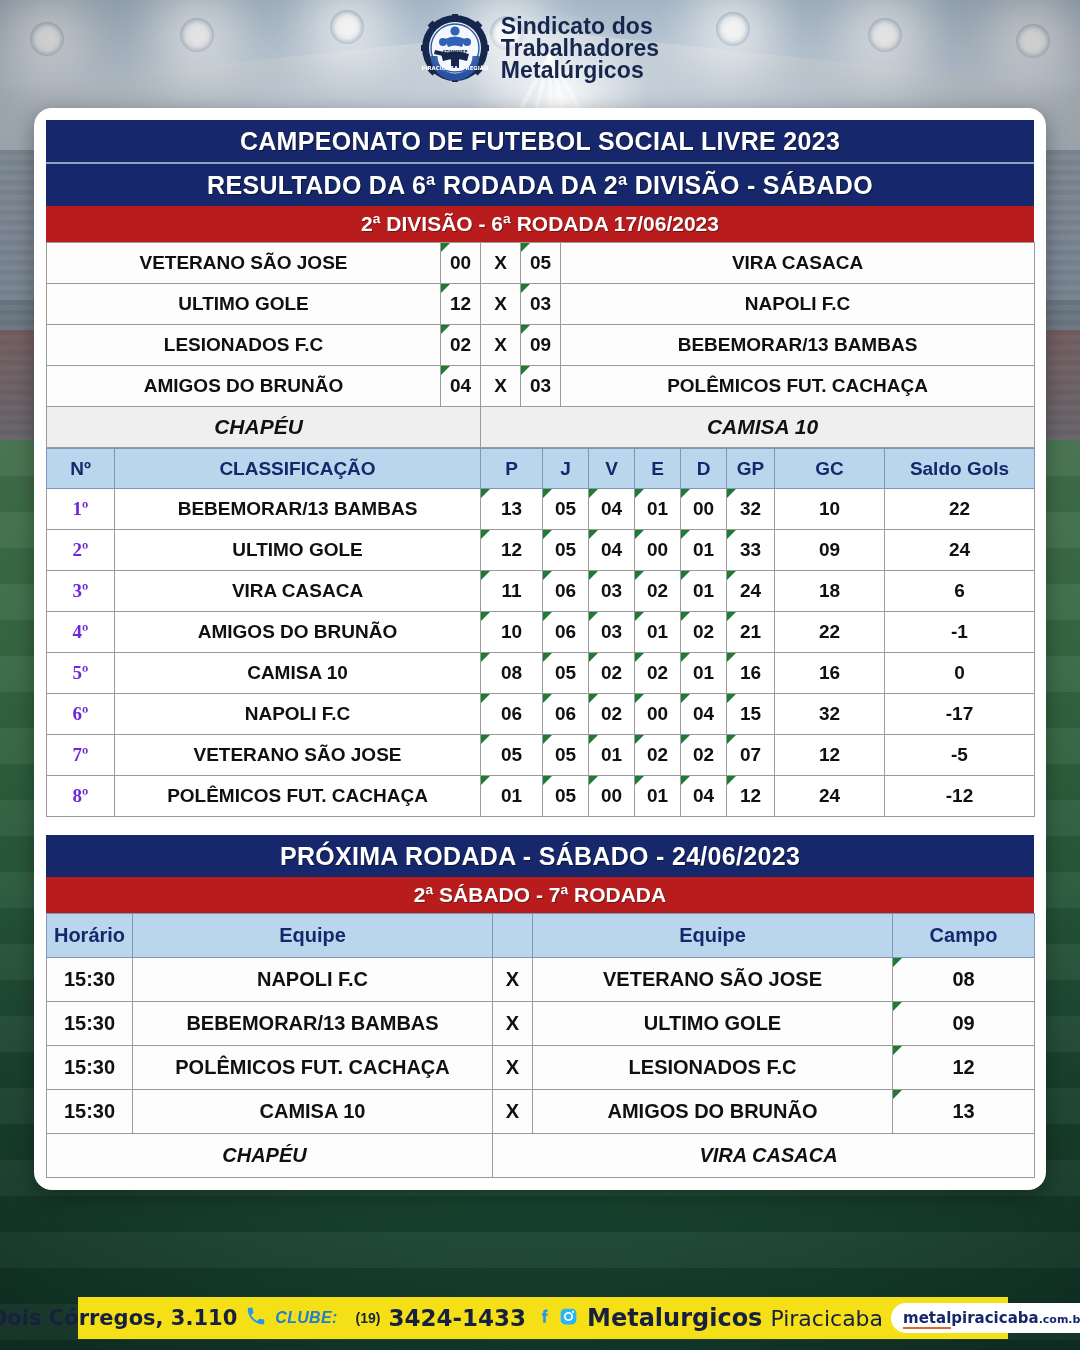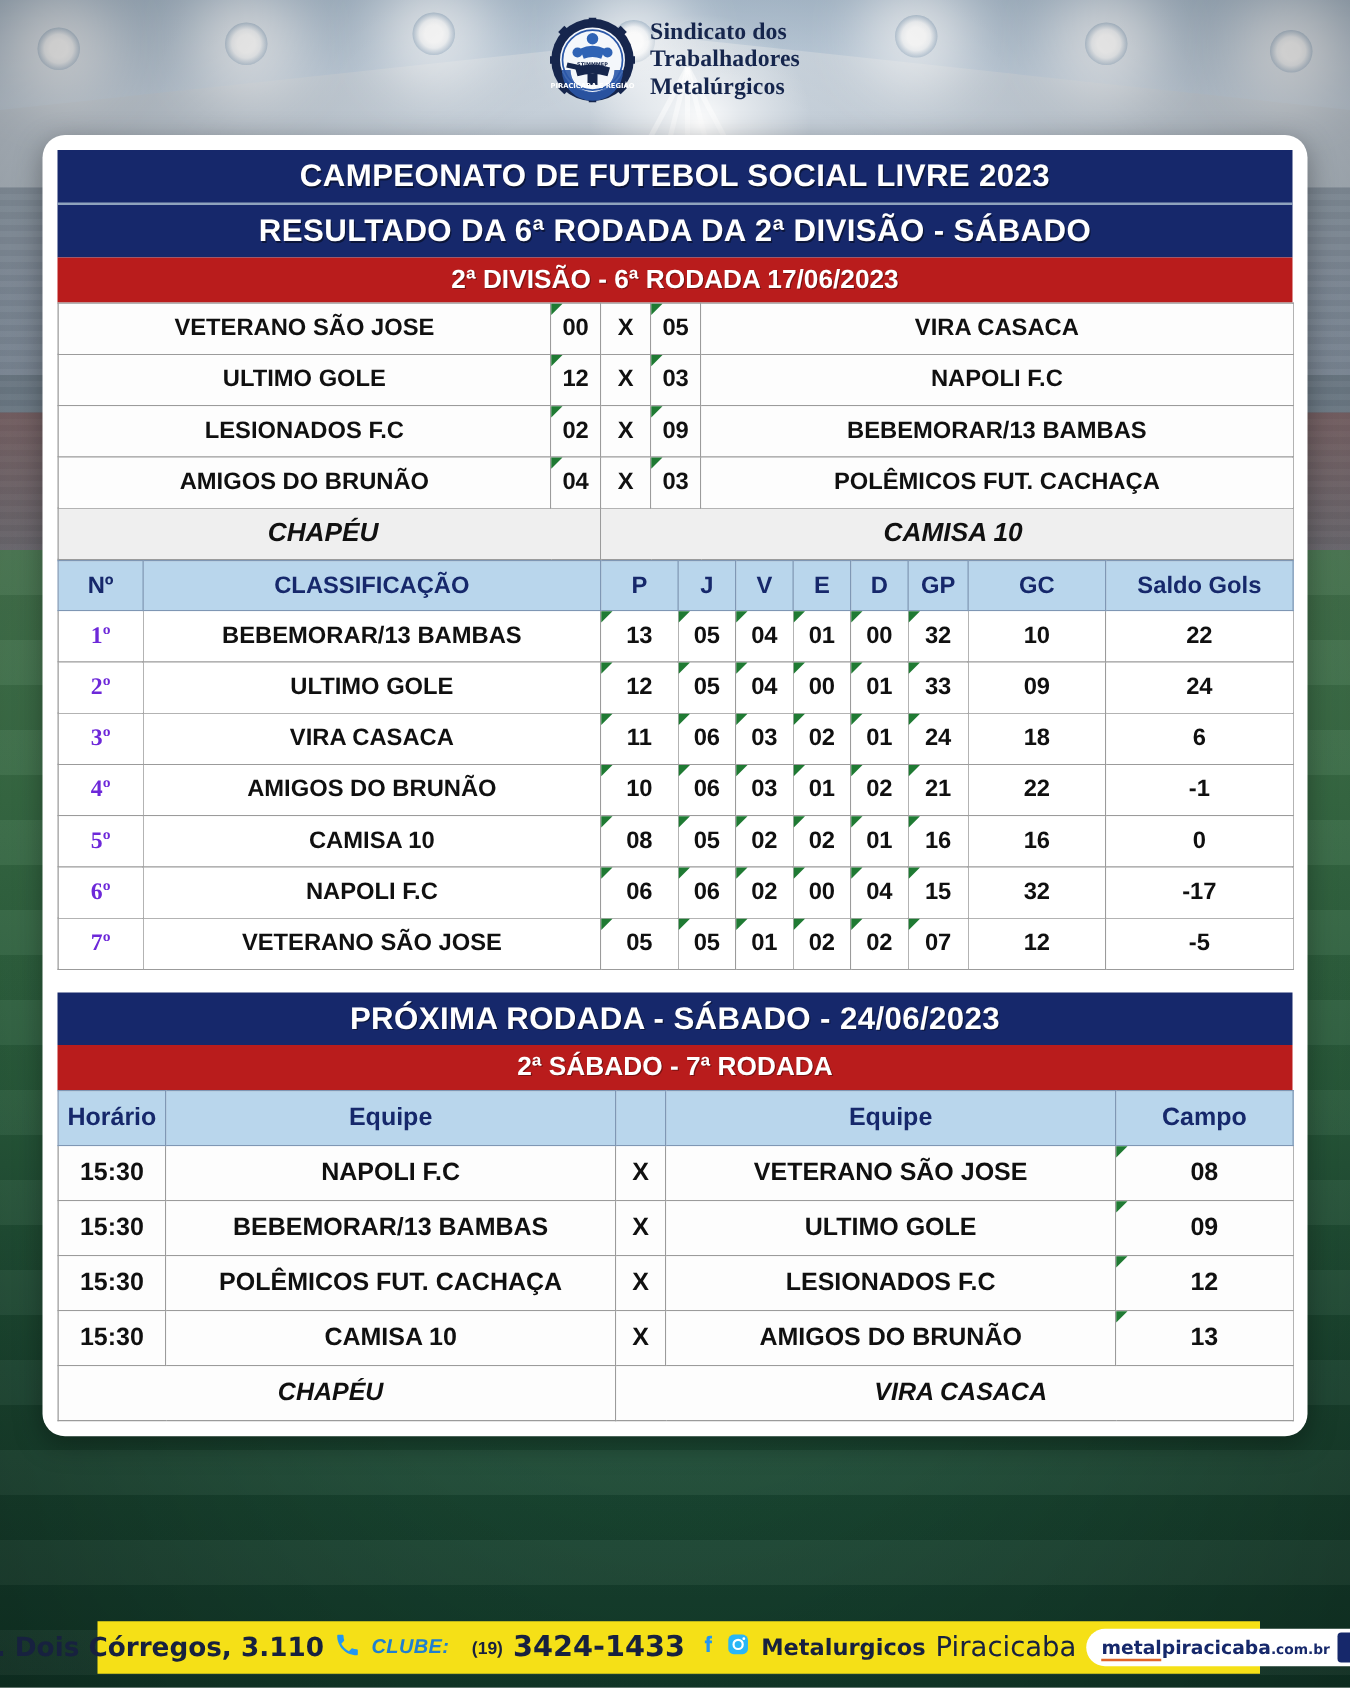--- a/index.html
+++ b/index.html
@@ -101,23 +101,23 @@
     align-items: center;
     justify-content: center;
     gap: 12px;
   }
   .logo-mark {
     width: 68px; height: 68px;
     position: relative;
     flex: 0 0 auto;
   }
   .logo-name {
-    font-family: Liberation Serif, serif;
-    font-weight: 700;
-    font-size: 19px;
+    font-family: Liberation Sans, sans-serif;
+    font-weight: 700;
+    font-size: 23px;
     line-height: 22px;
     color: #16264d;
     letter-spacing: .1px;
   }
 
   
   .card {
     position: absolute;
     z-index: 3;
     left: 34px; top: 108px;
@@ -264,21 +264,21 @@
   .f-ddd { font-weight: 700; font-size: 14px; color: #17213f; margin-left: 10px; }
   .f-phone {
     font-family: "DejaVu Sans", sans-serif;
     font-weight: 700;
     font-size: 23px;
     color: #17213f;
   }
   .f-social { display: inline-flex; gap: 3px; align-items: center; }
   .f-brandA {
     font-family: "DejaVu Sans", sans-serif;
-    font-weight: 700; font-size: 18px; color: #17213f;
+    font-weight: 700; font-size: 24px; color: #17213f;
   }
   .f-brandB {
     font-family: "DejaVu Sans", sans-serif;
     font-weight: 400; font-size: 22px; color: #17213f;
   }
   .f-site {
     background: #ffffff;
     border-radius: 16px;
     height: 30px;
     display: inline-flex;
@@ -533,20 +533,32 @@
           <td>VETERANO SÃO JOSE</td>
           <td class="cell-mark">05</td>
           <td class="cell-mark">05</td>
           <td class="cell-mark">01</td>
           <td class="cell-mark">02</td>
           <td class="cell-mark">02</td>
           <td class="cell-mark">07</td>
           <td>12</td>
           <td>-5</td>
         </tr>
+        <tr>
+          <td class="pos">8º</td>
+          <td>POLÊMICOS FUT. CACHAÇA</td>
+          <td class="cell-mark">01</td>
+          <td class="cell-mark">05</td>
+          <td class="cell-mark">00</td>
+          <td class="cell-mark">01</td>
+          <td class="cell-mark">04</td>
+          <td class="cell-mark">12</td>
+          <td>24</td>
+          <td>-12</td>
+        </tr>
       </tbody>
   </table>
 
   <div class="gap"></div>
 
   <table>
     <tbody>
         <tr>
           <td class="bar-dark second">PRÓXIMA RODADA - SÁBADO - 24/06/2023</td>
         </tr>

